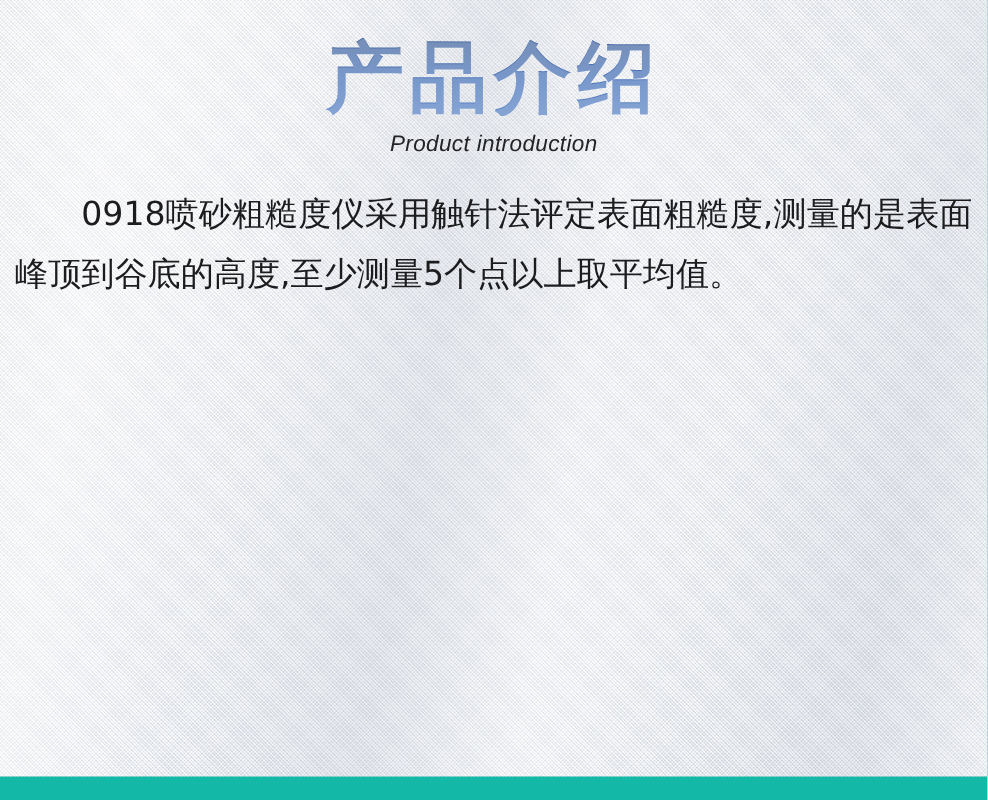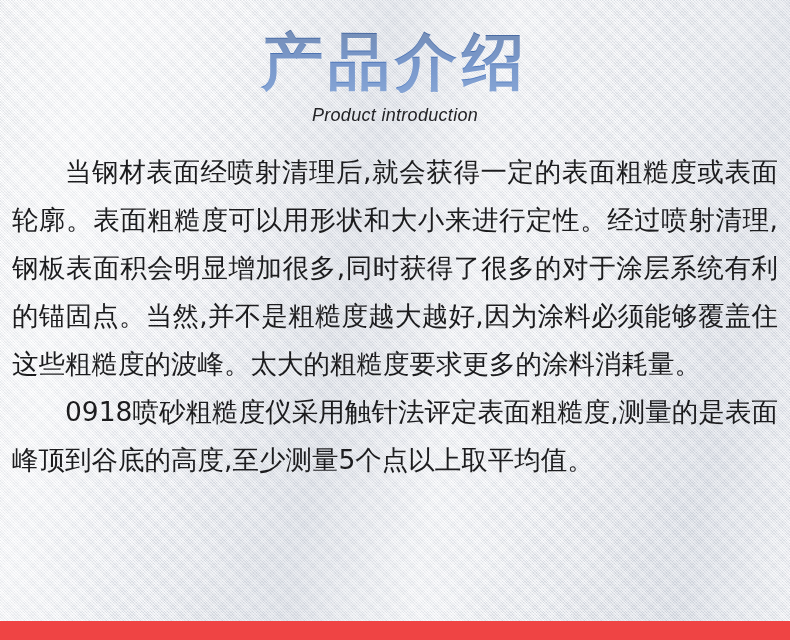--- a/index.html
+++ b/index.html
@@ -11,21 +11,21 @@
     width: 790px;
     height: 640px;
     overflow: hidden;
     font-family: "Liberation Sans", "DejaVu Sans", sans-serif;
   }
 
   #page {
     position: relative;
     width: 790px;
     height: 640px;
-    background: #ef4444;
+    background: #14b8a6;
     overflow: hidden;
   }
 
   
   #panel {
     position: absolute;
     left: 0;
     top: 0;
     width: 790px;
     height: 621px;
@@ -166,18 +166,17 @@
   <div id="panel"></div>
 
   <div id="content">
 
     <div id="heading">
       <div id="main-title">产品介绍</div>
       <div id="sub-title">Product introduction</div>
     </div>
 
     <div id="body-copy">
-      <p>当钢材表面经喷射清理后,就会获得一定的表面粗糙度或表面轮廓。表面粗糙度可以用形状和大小来进行定性。经过喷射清理,钢板表面积会明显增加很多,同时获得了很多的对于涂层系统有利的锚固点。当然,并不是粗糙度越大越好,因为涂料必须能够覆盖住这些粗糙度的波峰。太大的粗糙度要求更多的涂料消耗量。</p>
       <p>0918喷砂粗糙度仪采用触针法评定表面粗糙度,测量的是表面峰顶到谷底的高度,至少测量5个点以上取平均值。</p>
     </div>
 
   </div>
 </div>
 
 </body></html>

